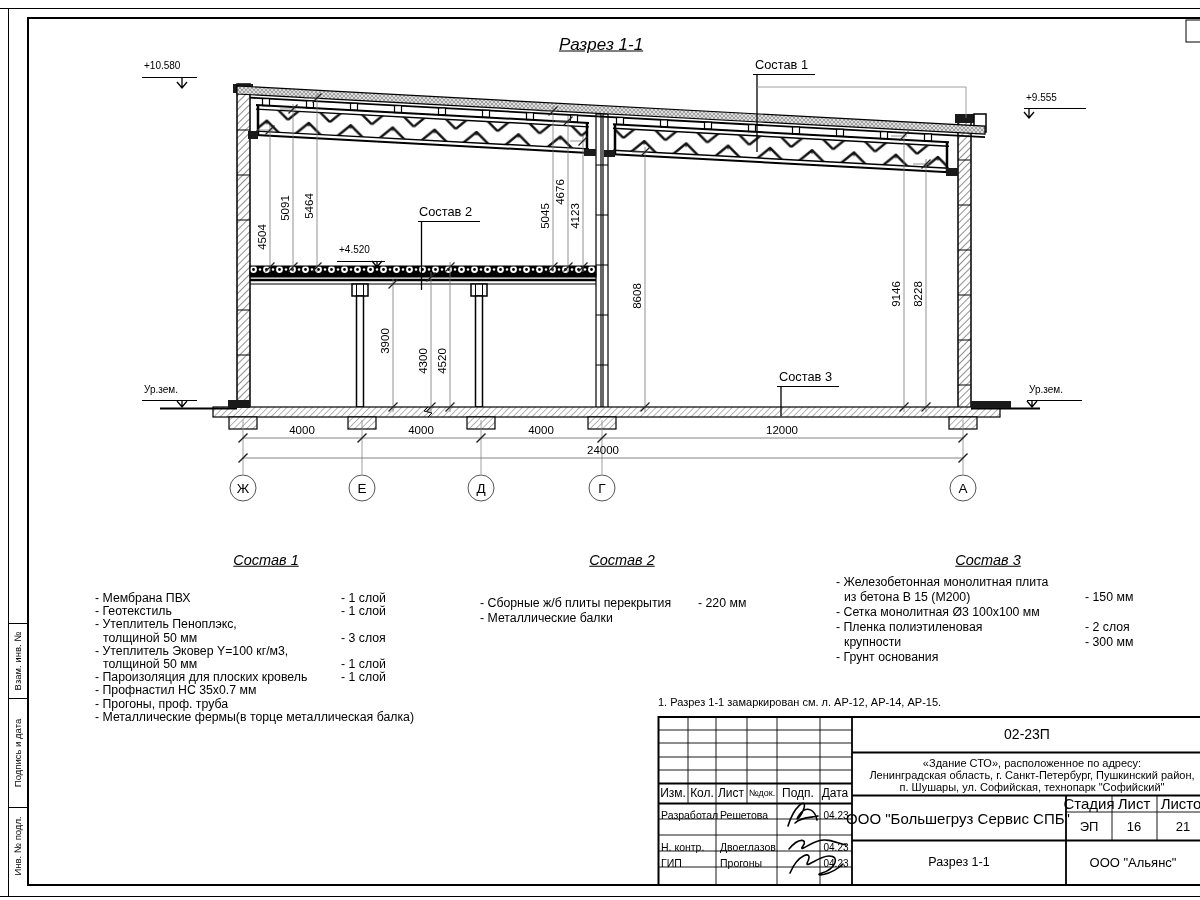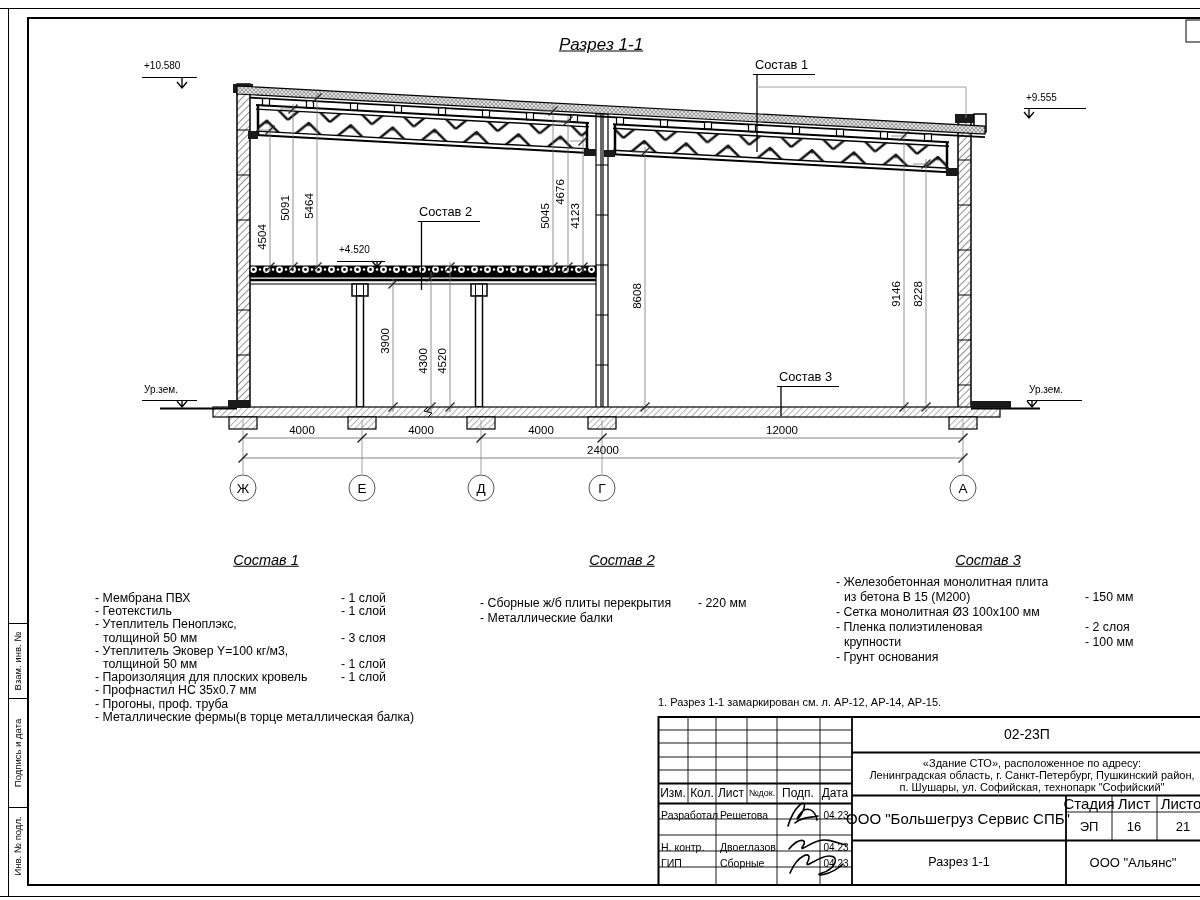--- a/index.html
+++ b/index.html
@@ -434,21 +434,21 @@
   <div class="r">
         <span class="n">- Сетка монолитная Ø3 100х100 мм</span>
         <span class="v"></span>
       </div>
   <div class="r">
         <span class="n">- Пленка полиэтиленовая</span>
         <span class="v">-  2 слоя</span>
       </div>
   <div class="r">
         <span class="n cont">крупности</span>
-        <span class="v">- 100 мм</span>
+        <span class="v">- 300 мм</span>
       </div>
   <div class="r">
         <span class="n">- Грунт основания</span>
         <span class="v"></span>
       </div>
 </div>
 
 <span class="t f11" style="left:658px;top:697px">1. Разрез 1-1 замаркирован см. л. АР-12, АР-14, АР-15.</span>
 
 <span class="t tc f14" style="left:1027px;top:734px">02-23П</span>
@@ -473,20 +473,20 @@
 <span class="t tc f13" style="left:1134px;top:826px">16</span>
 <span class="t tc f13" style="left:1183px;top:826px">21</span>
 
 <span class="t f105" style="left:661px;top:810px">Разработал</span>
 <span class="t f105" style="left:720px;top:810px">Решетова</span>
 <span class="t tc f10" style="left:836px;top:816px">04.23</span>
 <span class="t f105" style="left:661px;top:842px">Н. контр.</span>
 <span class="t f105" style="left:720px;top:842px">Двоеглазов</span>
 <span class="t tc f10" style="left:836px;top:848px">04.23</span>
 <span class="t f105" style="left:661px;top:858px">ГИП</span>
-<span class="t f105" style="left:720px;top:858px">Сборные</span>
+<span class="t f105" style="left:720px;top:858px">Прогоны</span>
 <span class="t tc f10" style="left:836px;top:864px">04.23</span>
 
 <span class="t tv vstamp" style="left:18px;top:661px">Взам. инв. №</span>
 <span class="t tv vstamp" style="left:18px;top:753px">Подпись и дата</span>
 <span class="t tv vstamp" style="left:18px;top:846px">Инв. № подл.</span>
 
 </div>
 
 </body></html>

